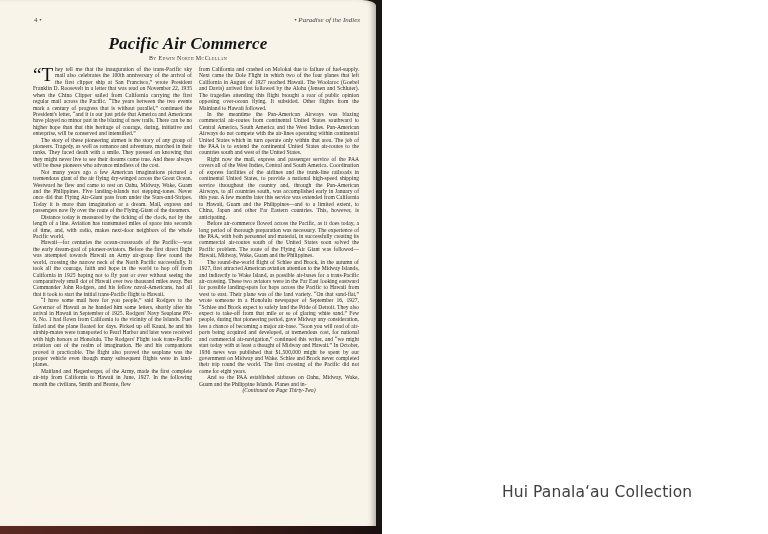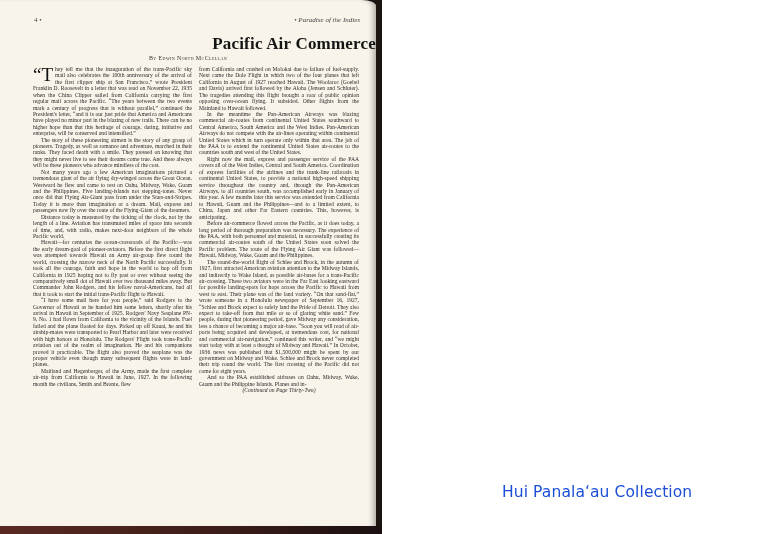--- a/index.html
+++ b/index.html
@@ -3,30 +3,30 @@
 <meta charset="utf-8">
 <style>
   html, body { margin:0; padding:0; }
   body { width:768px; height:534px; background:#ffffff; position:relative; overflow:hidden; font-family:"Liberation Serif", serif; }
   .scan { position:absolute; left:0; top:0; width:382px; height:534px; background:#1b1512; overflow:hidden; }
   .page { position:absolute; left:0; top:0; width:376px; height:527px; background:#f8f4ea; border-top-right-radius:14px 6px; box-shadow: inset -6px 0 6px -4px rgba(0,0,0,0.35); }
   .page-bottom { position:absolute; left:0; bottom:0; width:382px; height:8px; background:linear-gradient(90deg,#5a2a22,#3a1c18 60%,#1a1010); }
   .running-head { position:absolute; top:16px; left:34px; right:16px; font-size:7px; color:#444; }
   .page-no { position:absolute; left:0; top:0; }
   .running-title { position:absolute; right:0; top:0; font-style:italic; }
-  .title { position:absolute; top:34px; left:0; width:376px; text-align:right; font-size:17px; font-weight:bold; color:#151515; letter-spacing:0.2px; }
+  .title { position:absolute; top:34px; left:0; width:376px; text-align:center; font-size:17px; font-weight:bold; font-style:italic; color:#151515; letter-spacing:0.2px; }
   .byline { position:absolute; top:55px; left:0; width:376px; text-align:center; font-size:6px; color:#333; font-variant:small-caps; letter-spacing:0.4px; }
   .col { position:absolute; top:66px; font-size:5.6px; line-height:6.42px; color:#2a2a2a; text-align:justify; }
   .col p { margin:0; text-indent:8px; }
   .col p.first { text-indent:0; }
   .col-left { left:33px; width:159px; }
   .col-right { left:199px; width:160px; }
   .dropcap { float:left; font-size:19px; line-height:17px; margin:0 2px 0 0; color:#111; }
   .continued { text-align:center; font-style:italic; text-indent:0 !important; }
-  .credit { position:absolute; left:502px; top:483px; font-family:"DejaVu Sans", sans-serif; font-size:15.5px; color:#1d4ed8; letter-spacing:0.1px; }
+  .credit { position:absolute; left:502px; top:483px; font-family:"DejaVu Sans", sans-serif; font-size:15.5px; color:#404040; letter-spacing:0.1px; }
 </style>
 </head>
 <body>
 
 <div class="scan">
   <div class="page">
     <div class="running-head">
       <span class="page-no">4 •</span>
       <span class="running-title">• Paradise of the Indies</span>
     </div>

